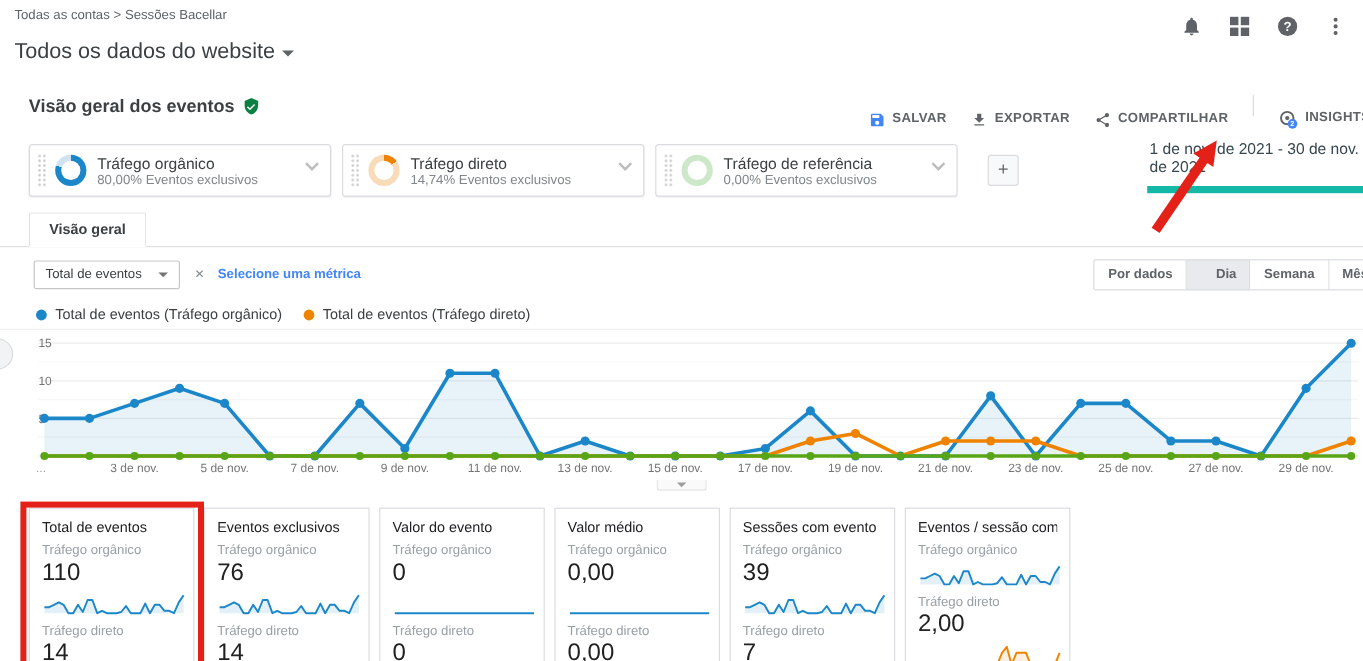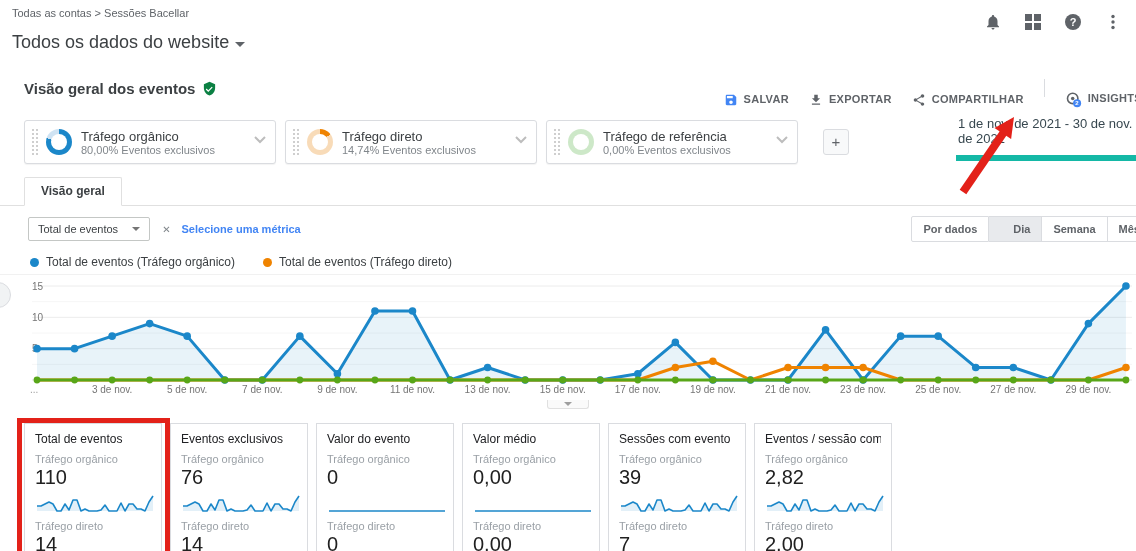--- a/index.html
+++ b/index.html
@@ -44,21 +44,21 @@
   .metric-dd { border:1px solid #c4c7c5; background:#fff; font-size:11px; color:#3c4043; padding:5px 9px; border-radius:2px; display:flex; align-items:center; gap:14px; cursor:pointer; }
   .dd-caret { width:0;height:0;border-left:4px solid transparent;border-right:4px solid transparent;border-top:4px solid #757575; }
   .metric-x { margin:0 11px 0 12px; color:#80868b; font-size:10px; cursor:pointer; }
   .metric-link { color:#4285f4; font-size:11px; font-weight:bold; cursor:pointer; }
   .granularity { margin-left:auto; margin-right:-16px; display:flex; }
   .gbtn { border:1px solid #dadce0; border-left:none; background:#fff; font-size:11px; font-weight:bold; color:#5f6368; padding:6px 11px; cursor:pointer; white-space:nowrap; }
   .gbtn:first-child { border-left:1px solid #dadce0; border-radius:2px 0 0 2px; }
   .gbtn.selected { background:#e8eaed;padding-left:24px; }
 
   
-  .legend-row { display:flex; gap:28px; padding:9px 0 5px 30px; font-size:12px; color:#3c4043; align-items:center; }
+  .legend-row { display:flex; gap:18px; padding:9px 0 5px 30px; font-size:12px; color:#3c4043; align-items:center; }
   .legend-item { display:flex; align-items:center; }
   .legend-dot { width:9px; height:9px; border-radius:50%; display:inline-block; margin-right:7px; }
 
   
   .chart-wrap { position:relative; border-top:1px solid #f1f1f1; }
   #main-chart { display:block; margin-left:26px; }
   .chart-handle { width:42px; height:9px; margin:0 auto; background:#fafafa; border:1px solid #e0e0e0; border-top:none; border-radius:0 0 3px 3px; display:flex; justify-content:center; align-items:center; cursor:pointer; }
   .chart-handle::after { content:""; width:0; height:0; border-left:4px solid transparent; border-right:4px solid transparent; border-top:4px solid #9e9e9e; }
   .side-handle { position:absolute; left:-15px; top:282px; width:26px; height:26px; border-radius:50%; background:#f1f3f4; border:1px solid #dadce0; }
 
@@ -397,21 +397,20 @@
       <div class="seg-label">Tráfego direto</div>
       <div class="seg-value">7</div>
       <svg width="120" height="24" class="spark">
         <polygon points="2,20 2.0,20.0 6.0,20.0 10.0,20.0 14.0,20.0 18.0,20.0 22.0,20.0 26.0,20.0 30.0,20.0 34.0,20.0 38.0,20.0 42.0,20.0 46.0,20.0 50.0,20.0 54.0,20.0 58.0,20.0 62.0,20.0 66.0,20.0 70.0,10.0 74.0,5.0 78.0,20.0 82.0,10.0 86.0,10.0 90.0,10.0 94.0,20.0 98.0,20.0 102.0,20.0 106.0,20.0 110.0,20.0 114.0,20.0 118.0,10.0 118,20" fill="#ef8300" fill-opacity="0.12"></polygon>
         <polyline points="2.0,20.0 6.0,20.0 10.0,20.0 14.0,20.0 18.0,20.0 22.0,20.0 26.0,20.0 30.0,20.0 34.0,20.0 38.0,20.0 42.0,20.0 46.0,20.0 50.0,20.0 54.0,20.0 58.0,20.0 62.0,20.0 66.0,20.0 70.0,10.0 74.0,5.0 78.0,20.0 82.0,10.0 86.0,10.0 90.0,10.0 94.0,20.0 98.0,20.0 102.0,20.0 106.0,20.0 110.0,20.0 114.0,20.0 118.0,10.0" fill="none" stroke="#ef8300" stroke-width="1.6" stroke-linejoin="round"></polyline>
       </svg>
     </div>
     <div class="card">
       <div class="card-title">Eventos / sessão com evento</div>
       <div class="seg-label">Tráfego orgânico</div>
-      <div class="seg-value">2,82</div>
       <svg width="120" height="24" class="spark">
         <polygon points="2,20 2.0,15.0 6.0,15.0 10.0,13.0 14.0,11.0 18.0,13.0 22.0,20.0 26.0,20.0 30.0,13.0 34.0,19.0 38.0,9.0 42.0,9.0 46.0,20.0 50.0,18.0 54.0,20.0 58.0,20.0 62.0,20.0 66.0,19.0 70.0,14.0 74.0,20.0 78.0,20.0 82.0,20.0 86.0,12.0 90.0,20.0 94.0,13.0 98.0,13.0 102.0,18.0 106.0,18.0 110.0,20.0 114.0,11.0 118.0,5.0 118,20" fill="#1b87c9" fill-opacity="0.12"></polygon>
         <polyline points="2.0,15.0 6.0,15.0 10.0,13.0 14.0,11.0 18.0,13.0 22.0,20.0 26.0,20.0 30.0,13.0 34.0,19.0 38.0,9.0 42.0,9.0 46.0,20.0 50.0,18.0 54.0,20.0 58.0,20.0 62.0,20.0 66.0,19.0 70.0,14.0 74.0,20.0 78.0,20.0 82.0,20.0 86.0,12.0 90.0,20.0 94.0,13.0 98.0,13.0 102.0,18.0 106.0,18.0 110.0,20.0 114.0,11.0 118.0,5.0" fill="none" stroke="#1b87c9" stroke-width="1.6" stroke-linejoin="round"></polyline>
       </svg>
       <div class="seg-label">Tráfego direto</div>
       <div class="seg-value">2,00</div>
       <svg width="120" height="24" class="spark">
         <polygon points="2,20 2.0,20.0 6.0,20.0 10.0,20.0 14.0,20.0 18.0,20.0 22.0,20.0 26.0,20.0 30.0,20.0 34.0,20.0 38.0,20.0 42.0,20.0 46.0,20.0 50.0,20.0 54.0,20.0 58.0,20.0 62.0,20.0 66.0,20.0 70.0,10.0 74.0,5.0 78.0,20.0 82.0,10.0 86.0,10.0 90.0,10.0 94.0,20.0 98.0,20.0 102.0,20.0 106.0,20.0 110.0,20.0 114.0,20.0 118.0,10.0 118,20" fill="#ef8300" fill-opacity="0.12"></polygon>
         <polyline points="2.0,20.0 6.0,20.0 10.0,20.0 14.0,20.0 18.0,20.0 22.0,20.0 26.0,20.0 30.0,20.0 34.0,20.0 38.0,20.0 42.0,20.0 46.0,20.0 50.0,20.0 54.0,20.0 58.0,20.0 62.0,20.0 66.0,20.0 70.0,10.0 74.0,5.0 78.0,20.0 82.0,10.0 86.0,10.0 90.0,10.0 94.0,20.0 98.0,20.0 102.0,20.0 106.0,20.0 110.0,20.0 114.0,20.0 118.0,10.0" fill="none" stroke="#ef8300" stroke-width="1.6" stroke-linejoin="round"></polyline>
       </svg>

